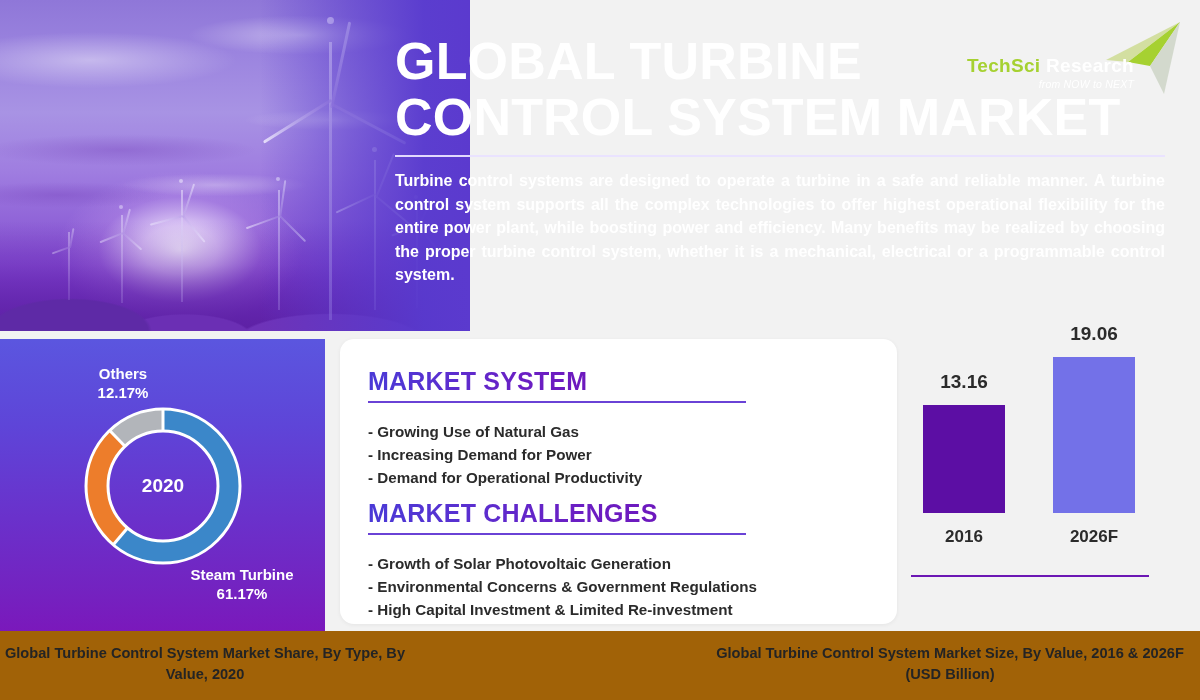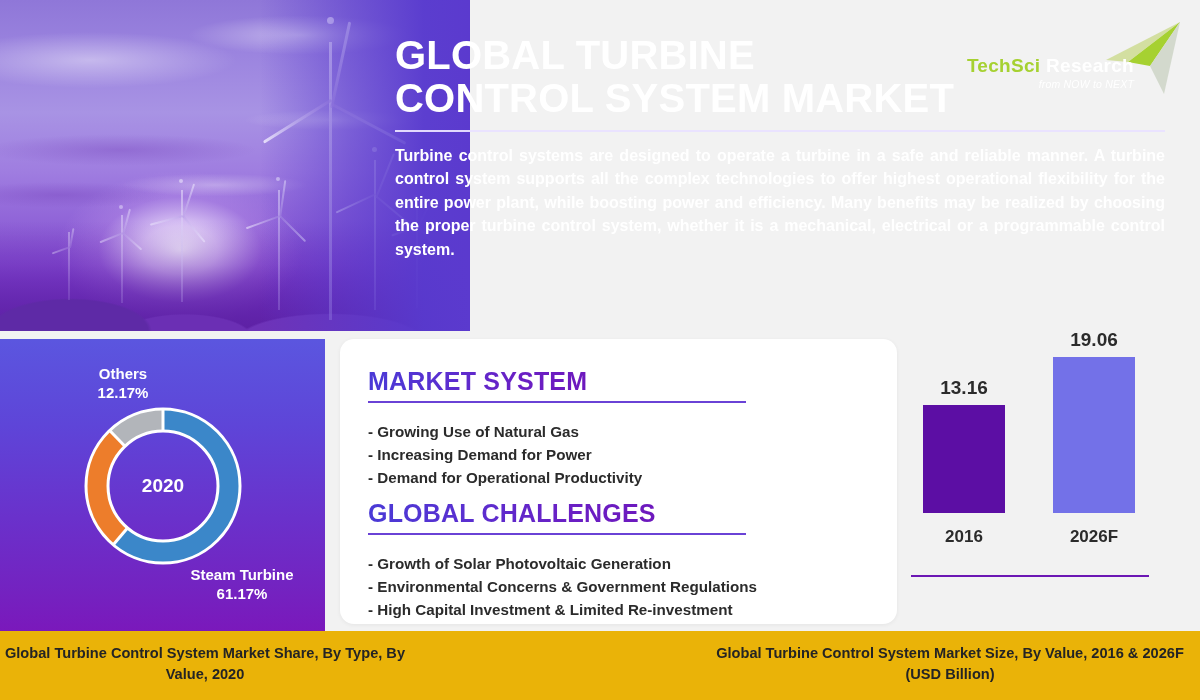--- a/index.html
+++ b/index.html
@@ -64,21 +64,21 @@
   }
 
   
   .hdr {
     position:absolute; left:0; top:0; width:1200px; height:331px;
     background:linear-gradient(125deg, #5b3fd4 0%, #5f3bd2 28%, #6a2ec9 58%, #7122c2 78%, #7a16bb 100%);
     z-index:-1;
   }
   .hdr-content { position:absolute; left:395px; top:34px; width:770px; z-index:3; }
   .title {
-    font-size:40px; font-weight:bold; color:#ffffff; line-height:1.07;
+    font-size:52px; font-weight:bold; color:#ffffff; line-height:1.07;
     letter-spacing:0.2px; text-transform:uppercase;
     font-family:"Liberation Sans", sans-serif;
   }
   .title-rule {
     width:770px; height:2px; background:#e9e2ff; margin:10px 0 12px 0; opacity:.95;
   }
   .hdr-desc {
     font-size:16px; font-weight:bold; color:#ffffff; line-height:1.47;
     text-align:justify; text-justify:inter-word;
   }
@@ -131,29 +131,29 @@
   .sec-list li { font-size:15.2px; font-weight:bold; color:#2b2b2b; line-height:1.53; white-space:nowrap; }
 
   
   .barchart { position:absolute; left:905px; top:8px; width:285px; height:285px; }
   .bar-plot { position:absolute; left:0; top:0; width:285px; height:238px; }
   .bar-axis { position:absolute; left:6px; top:236px; width:238px; height:2px; background:#6c17b4; }
   .bar-col { position:absolute; bottom:64px; text-align:center; }
   .bar-rect { width:100%; }
   .bar-val {
     position:absolute; bottom:100%; left:0; width:100%;
-    font-size:19px; font-weight:bold; color:#2b2b2b; padding-bottom:6px;
+    font-size:19px; font-weight:bold; color:#2b2b2b; padding-bottom:12px;
   }
   .bar-cat {
     position:absolute; top:100%; left:-14px; width:calc(100% + 28px);
     font-size:17px; font-weight:bold; color:#2b2b2b; padding-top:14px;
   }
 
   
-  .foot { position:absolute; left:0; top:631px; width:1200px; height:69px; background:#eab308; }
+  .foot { position:absolute; left:0; top:631px; width:1200px; height:69px; background:#a16207; }
   .cap {
     position:absolute; top:12px; font-size:14.6px; font-weight:bold; color:#242424;
     line-height:1.45; text-align:center;
   }
   .cap-left { left:0px; width:410px; }
   .cap-right { left:700px; width:500px; }
 </style>
 </head>
 <body>
 
@@ -271,21 +271,21 @@
       <div class="sec sec-1">
         <div class="sec-h">MARKET SYSTEM</div>
         <div class="sec-rule"></div>
         <ul class="sec-list">
           <li>- Growing Use of Natural Gas</li>
           <li>- Increasing Demand for Power</li>
           <li>- Demand for Operational Productivity</li>
         </ul>
       </div>
       <div class="sec sec-2">
-        <div class="sec-h">GLOBAL CHALLENGES</div>
+        <div class="sec-h">MARKET CHALLENGES</div>
         <div class="sec-rule"></div>
         <ul class="sec-list">
           <li>- Growth of Solar Photovoltaic Generation</li>
           <li>- Environmental Concerns &amp; Government Regulations</li>
           <li>- High Capital Investment &amp; Limited Re-investment</li>
         </ul>
       </div>
     </div>
 
     <div class="barchart">

